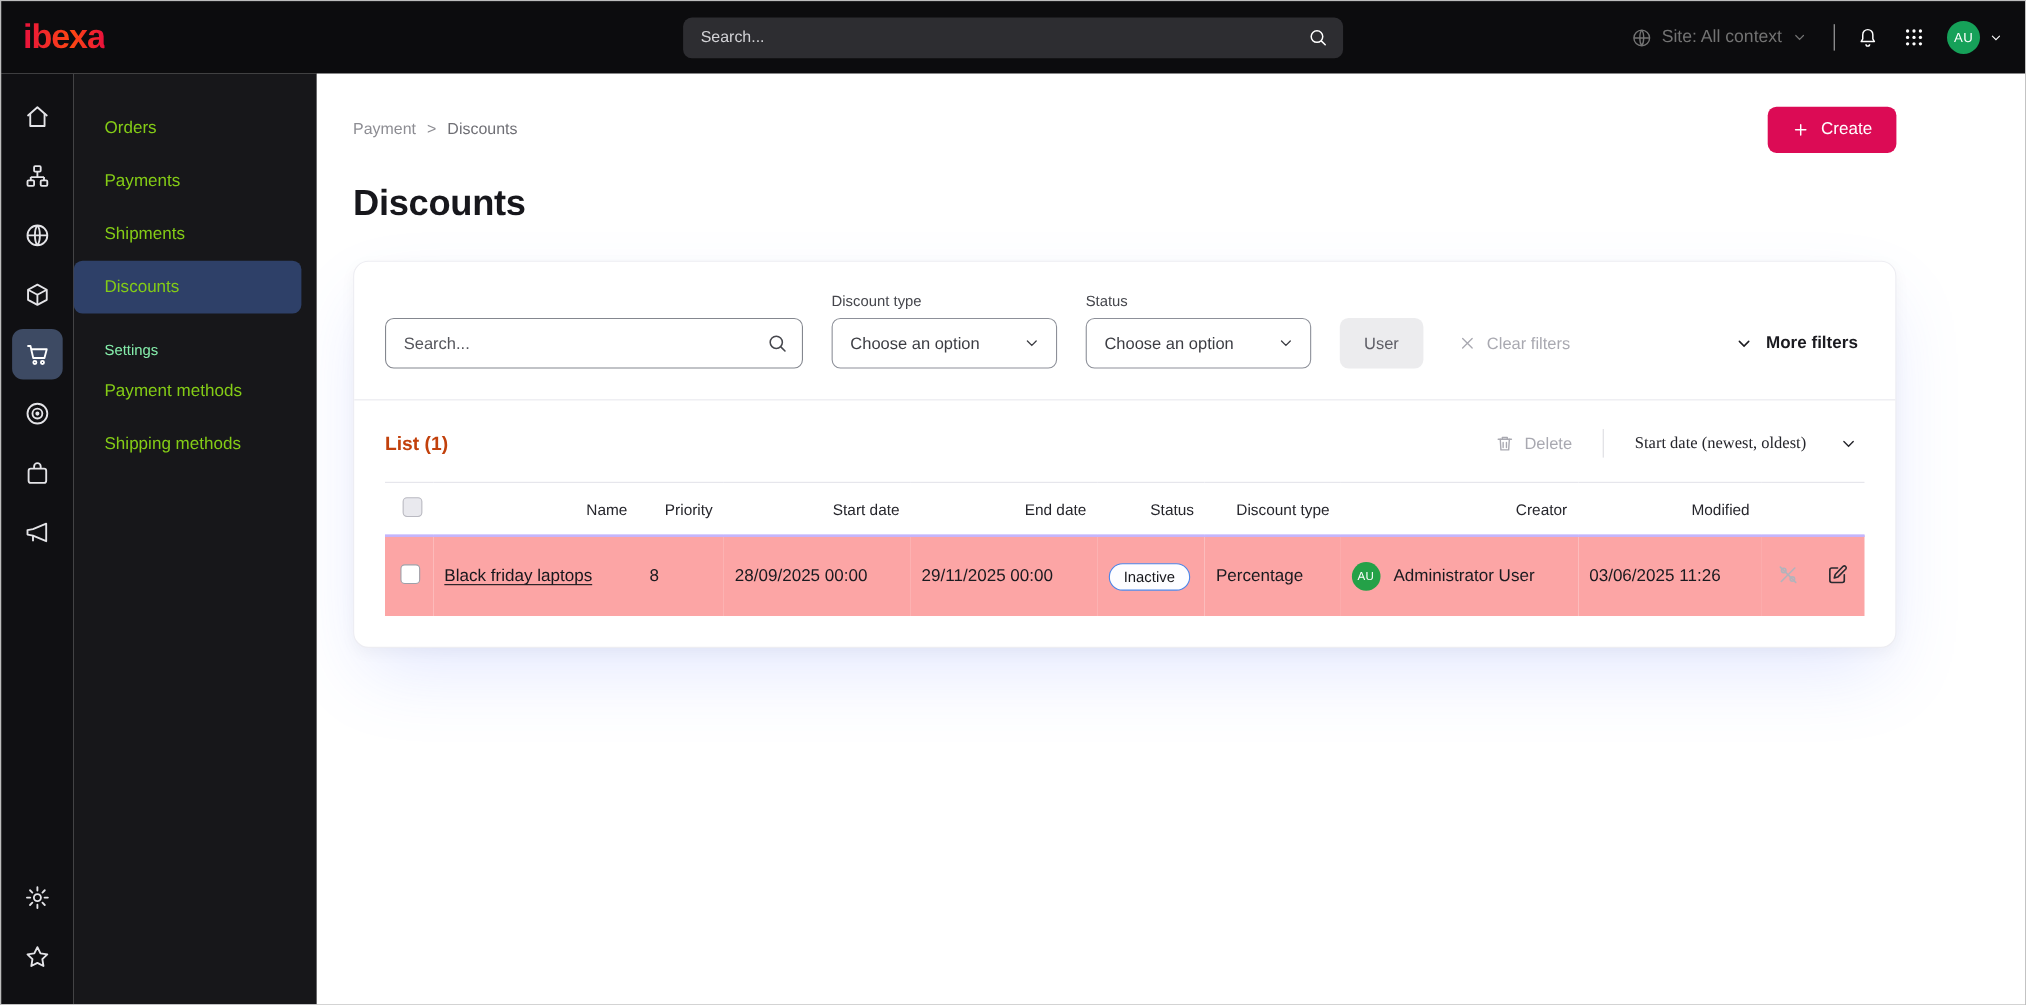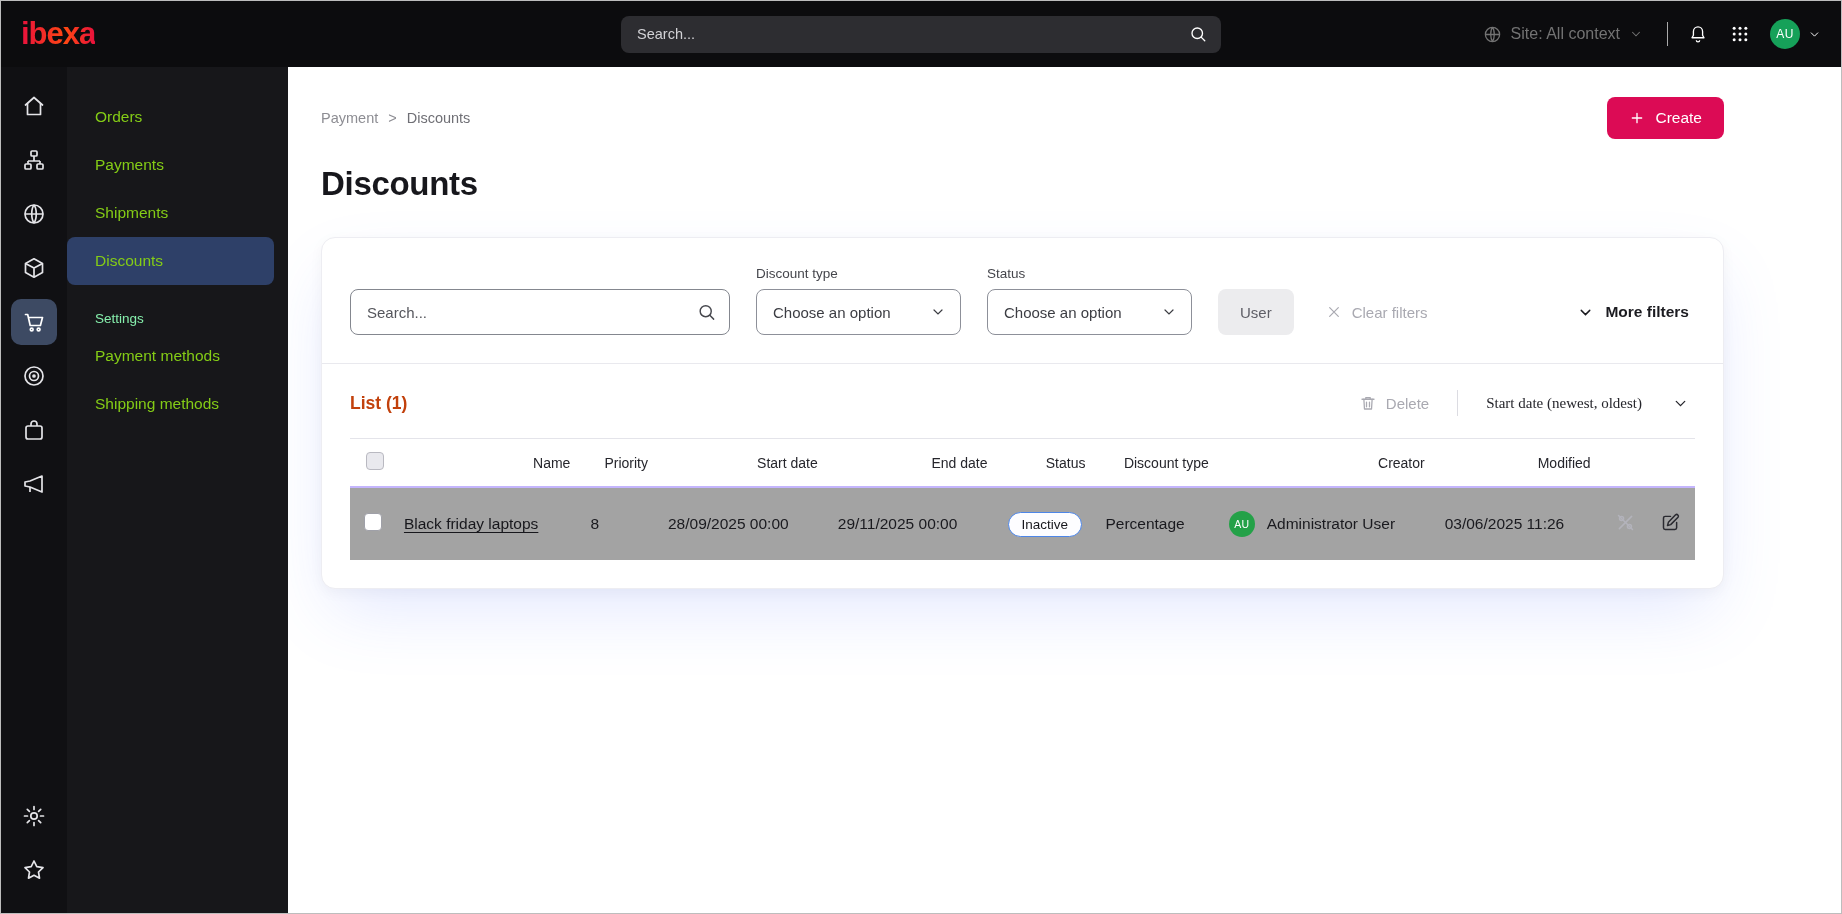--- a/index.html
+++ b/index.html
@@ -77,21 +77,21 @@
 
   .list-head { display:flex; align-items:center; margin-top:26px; }
   .list-title { font-size:17.5px; font-weight:700; color:#c2410c; }
   .list-actions { margin-left:auto; display:flex; align-items:center; }
   .btn-delete { display:flex; align-items:center; gap:9px; background:none; border:none; color:#a9a9b1; font-size:15px; cursor:pointer; font-family:inherit; }
   .vdiv2 { width:1px; height:26px; background:#dcdce2; margin:0 22px; }
   .sort-select { display:flex; align-items:center; gap:30px; background:none; border:none; font-size:15px; color:#26262c; cursor:pointer; font-family:Liberation Serif, serif; }
 
   table.grid { width:100%; border-collapse:collapse; margin-top:22px; }
   .grid th { text-align:right; font-size:14px; font-weight:400; color:#26262c; padding:13px 10px; border-top:1px solid #e4e4ea; border-bottom:2px solid #c4b5fd; }
-  .grid td { padding:20px 10px; font-size:15.5px; color:#1a1a1f; background:#a3a3a3; vertical-align:middle; }
+  .grid td { padding:20px 10px; font-size:15.5px; color:#1a1a1f; background:#fca5a5; vertical-align:middle; }
   th.col-check, td.col-check { width:44px; padding-left:14px; }
   th.col-name { width:190px; } th.col-priority { width:78px; } th.col-start { width:172px; }
   th.col-end { width:172px; } th.col-status { width:98px; } th.col-type { width:124px; }
   th.col-creator { width:218px; } th.col-modified { width:168px; } th.col-actions { width:84px; }
   .checkbox { display:inline-block; width:18px; height:18px; border:1px solid #9fa0a8; border-radius:4px; background:#fff; cursor:pointer; }
   thead .checkbox { background:#e9e9ee; border-color:#b9b9c1; }
   .row-link { color:#17171c; text-decoration:underline; text-underline-offset:3px; cursor:pointer; }
   .badge { display:inline-block; padding:4px 13px; border:1px solid #4d86e8; border-radius:999px; font-size:13.5px; color:#17171c; background:#fdfdff; }
   .creator { display:flex; align-items:center; gap:12px; }
   td.col-actions { white-space:nowrap; }

